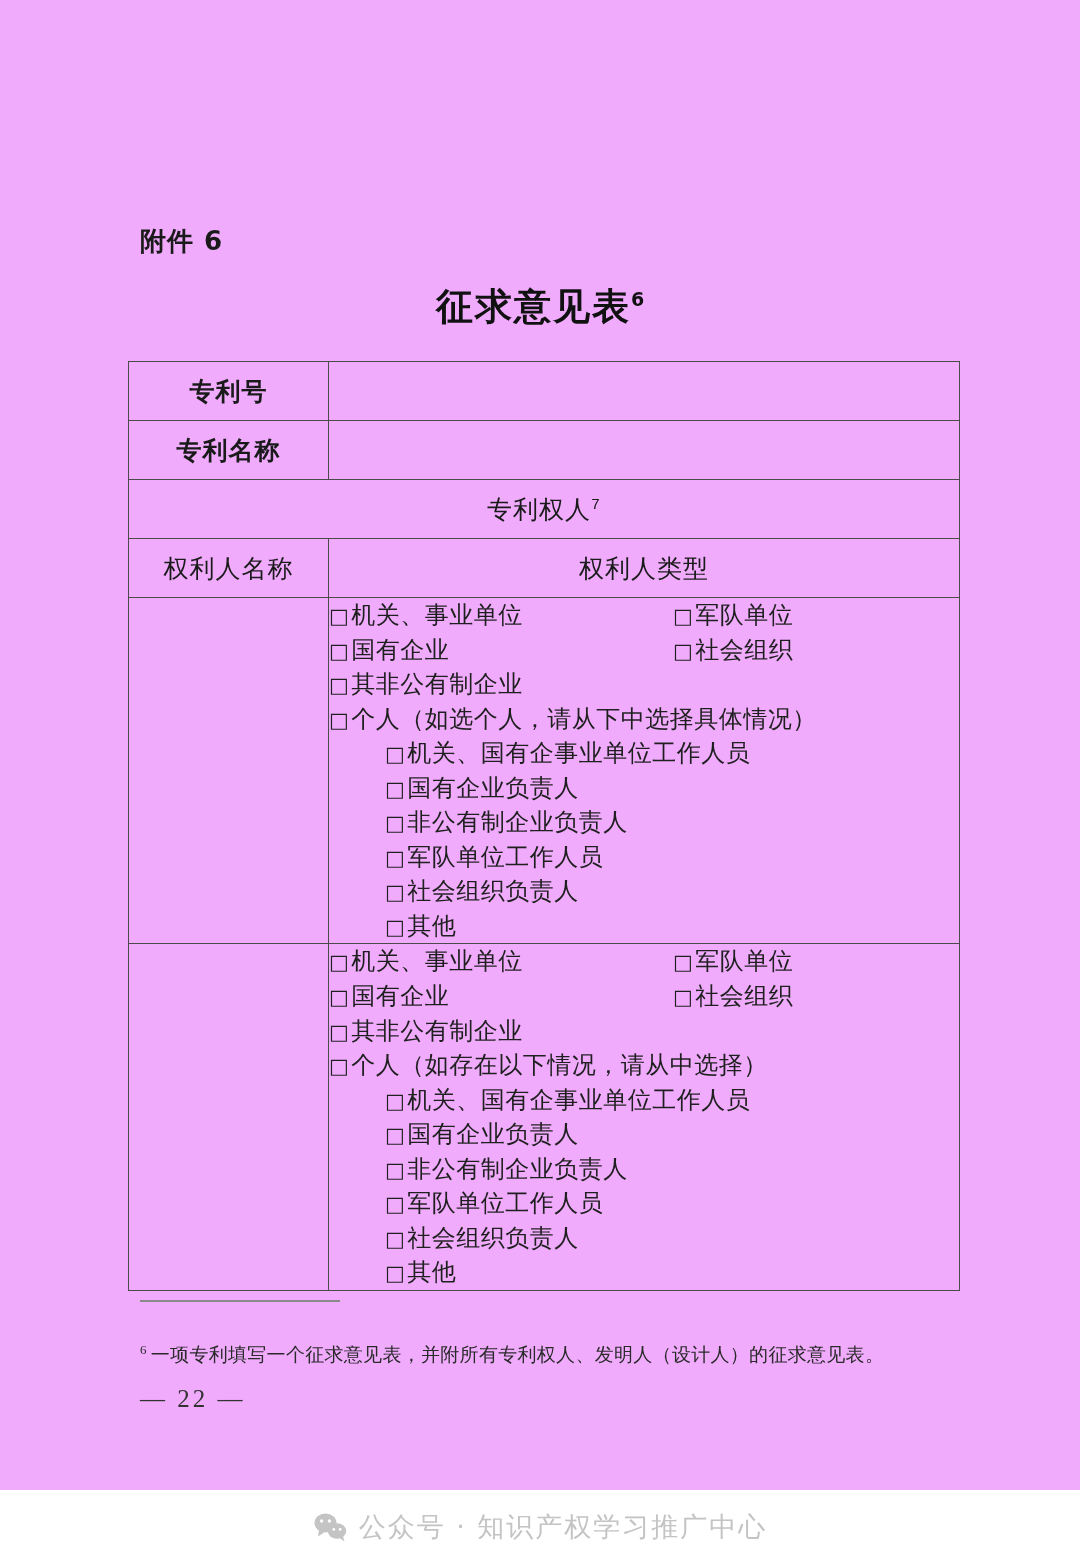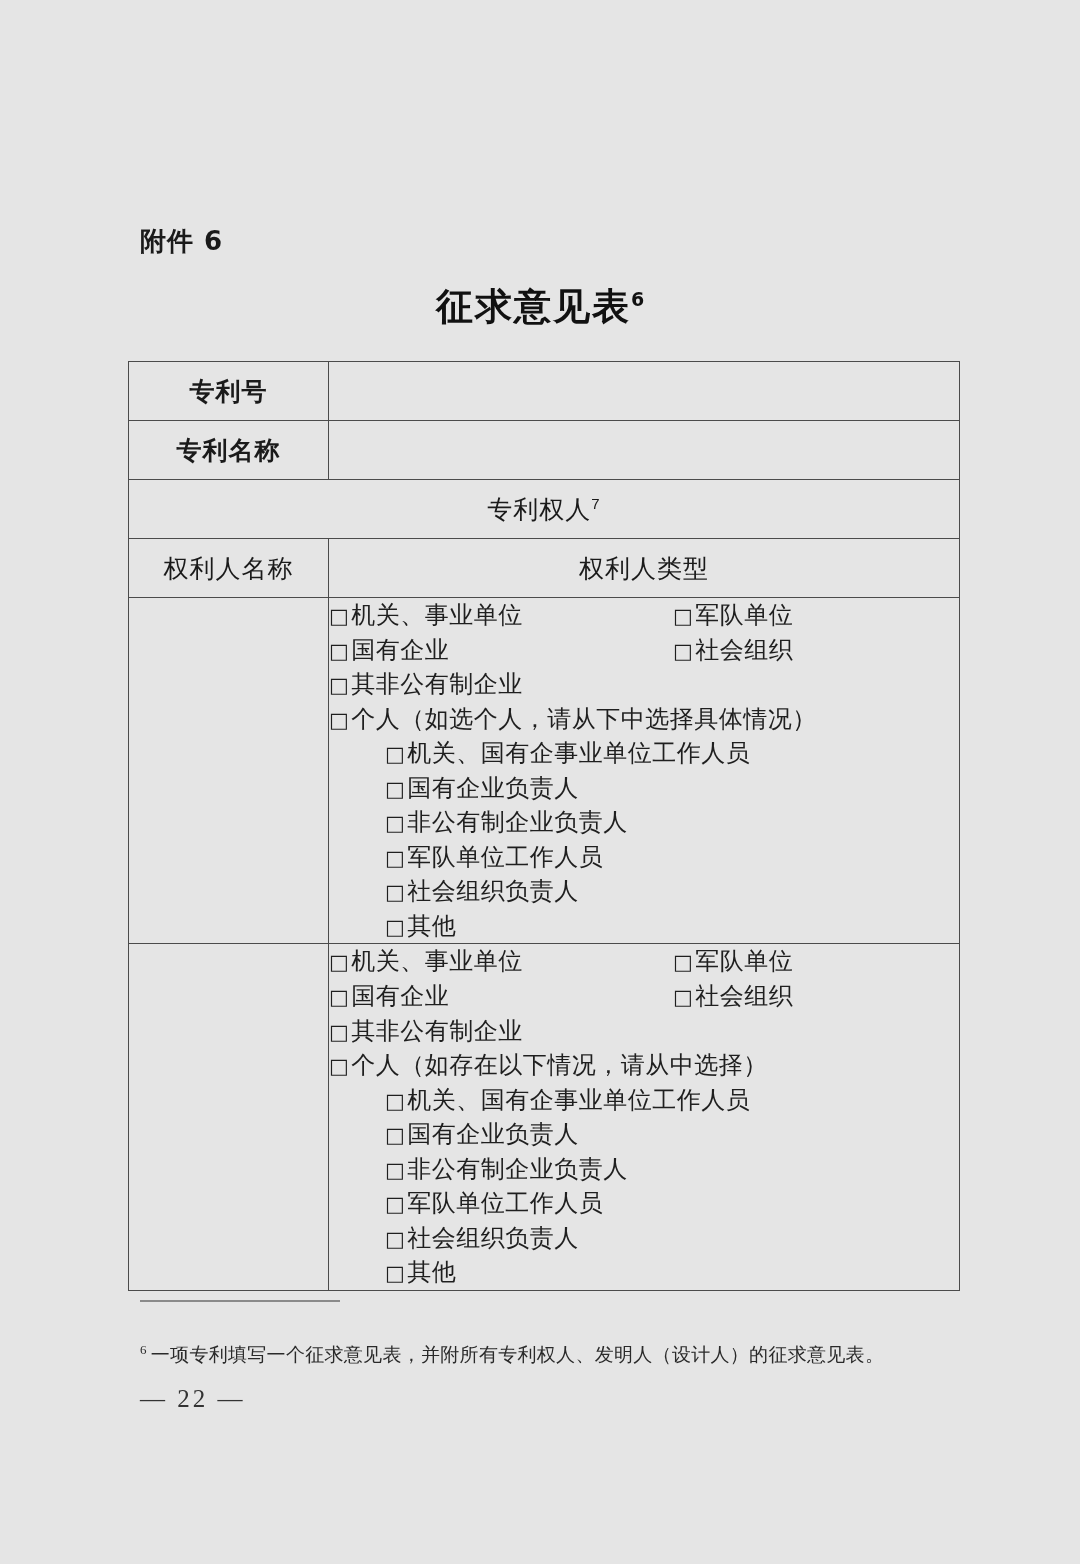--- a/index.html
+++ b/index.html
@@ -11,21 +11,21 @@
     width: 1080px;
     height: 1564px;
     position: relative;
     font-family: "Liberation Serif", "DejaVu Serif", serif;
     color: #1a1a1a;
     overflow: hidden;
   }
   .page {
     position: absolute;
     inset: 0;
-    background: #e5e5e5;
+    background: #f0abfc;
   }
 
   
   .attach-label {
     position: absolute;
     left: 140px;
     top: 224px;
     font-family: "DejaVu Sans", "Liberation Sans", sans-serif;
     font-weight: bold;
     font-size: 26px;
@@ -75,21 +75,21 @@
     letter-spacing: 1px;
     height: 58px;
   }
   .cell-blank { height: 58px; }
 
   .cell-merged {
     text-align: center;
     font-size: 25px;
     letter-spacing: 1px;
     height: 58px;
-    font-family: Liberation Sans, sans-serif;
+    font-family: Liberation Mono, monospace;
   }
   .cell-merged .fn {
     font-size: 15px;
     vertical-align: super;
   }
 
   .cell-type-head {
     text-align: center;
     font-family: "DejaVu Sans", "Liberation Sans", sans-serif;
     font-weight: normal;
@@ -270,14 +270,27 @@
   <div class="fn-rule"></div>
 
   <div class="footnotes">
     <div>
       <span class="marker">6</span><span>一项专利填写一个征求意见表，并附所有专利权人、发明人（设计人）的征求意见表。</span>
     </div>
   </div>
 
   <div class="page-number">— 22 —</div>
 
+  <div class="watermark">
+    <svg class="wm-icon" viewBox="0 0 34 30">
+      <ellipse cx="12.5" cy="11" rx="11" ry="9.4" fill="#c4c4c4"></ellipse>
+      <polygon points="6,18 5,24.5 11,20.5" fill="#c4c4c4"></polygon>
+      <circle cx="8.6" cy="9" r="1.7" fill="#ffffff"></circle>
+      <circle cx="16.4" cy="9" r="1.7" fill="#ffffff"></circle>
+      <ellipse cx="24" cy="19" rx="9.2" ry="7.8" fill="#c4c4c4"></ellipse>
+      <polygon points="30,24.5 31.5,29.5 26.5,26" fill="#c4c4c4"></polygon>
+      <circle cx="20.8" cy="17.4" r="1.4" fill="#ffffff"></circle>
+      <circle cx="27.2" cy="17.4" r="1.4" fill="#ffffff"></circle>
+    </svg>
+    <span class="wm-text">公众号 · 知识产权学习推广中心</span>
+  </div>
 
 </div>
 
 </body></html>

